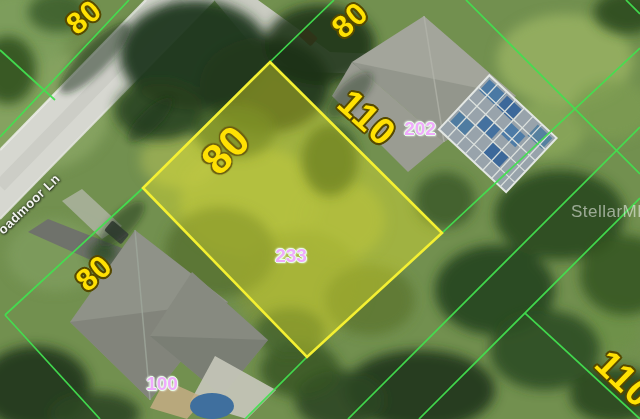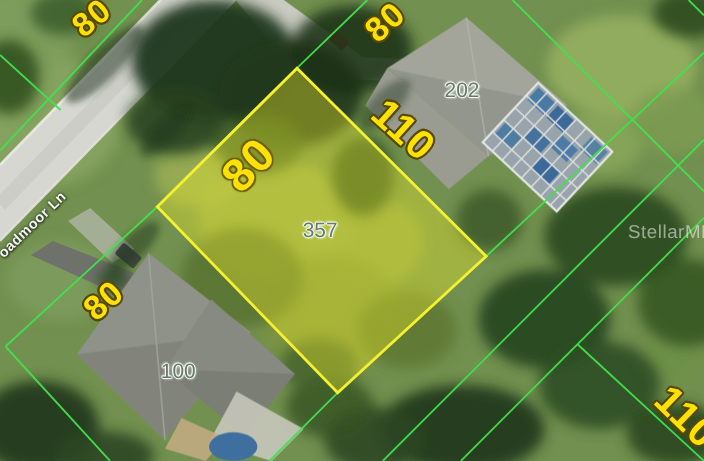--- a/index.html
+++ b/index.html
@@ -19,24 +19,25 @@
     text-shadow:
       2px 0 0 #564a00,-2px 0 0 #564a00,0 2px 0 #564a00,0 -2px 0 #564a00,
       1.5px 1.5px 0 #564a00,-1.5px 1.5px 0 #564a00,
       1.5px -1.5px 0 #564a00,-1.5px -1.5px 0 #564a00;
   }
   .dim-big{
     text-shadow:
       2px 0 1px #6b5f10,-2px 0 1px #6b5f10,0 2px 1px #6b5f10,0 -2px 1px #6b5f10;
   }
   .pnum{
-    color:#737373;font-weight:normal;font-size:19px;
+    color:#f0abfc;font-weight:bold;font-size:19px;
     text-shadow:
       1px 0 0 #e8ffe9,-1px 0 0 #e8ffe9,0 1px 0 #e8ffe9,0 -1px 0 #e8ffe9,
       1px 1px 2px #ffffff,-1px -1px 2px #ffffff;
+    margin-top: 45px;
   }
   .street{
     color:#f3f5f0;font-weight:bold;font-size:13px;letter-spacing:.5px;
     text-shadow:0 1px 2px rgba(20,25,18,.9),0 0 3px rgba(20,25,18,.8);
   }
   .wm{
     color:rgba(255,255,255,.52);font-size:17px;font-weight:normal;
     letter-spacing:.5px;
   }
 </style>
@@ -175,20 +176,20 @@
   </svg>
 
   <div class="lbl dim" style="left:84px;top:17px;--rot:-40deg;font-size:30px">80</div>
   <div class="lbl dim" style="left:350px;top:20px;--rot:-42deg;font-size:31px">80</div>
   <div class="lbl dim" style="left:367px;top:118px;--rot:42deg;font-size:37px">110</div>
   <div class="lbl dim dim-big" style="left:226px;top:150px;--rot:-46deg;font-size:42px">80</div>
   <div class="lbl dim" style="left:94px;top:273px;--rot:-42deg;font-size:31px">80</div>
   <div class="lbl dim" style="left:624px;top:379px;--rot:44deg;font-size:37px">110</div>
 
   <div class="lbl pnum" style="left:420px;top:83px">202</div>
-  <div class="lbl pnum" style="left:291px;top:210px">357</div>
+  <div class="lbl pnum" style="left:291px;top:210px">233</div>
   <div class="lbl pnum" style="left:162px;top:338px">100</div>
 
   <div class="lbl street" style="left:29px;top:204px;--rot:-44deg">oadmoor Ln</div>
 
   <div class="lbl wm" style="left:615px;top:211px">StellarMLS</div>
 
 </div>
 
 </body></html>

